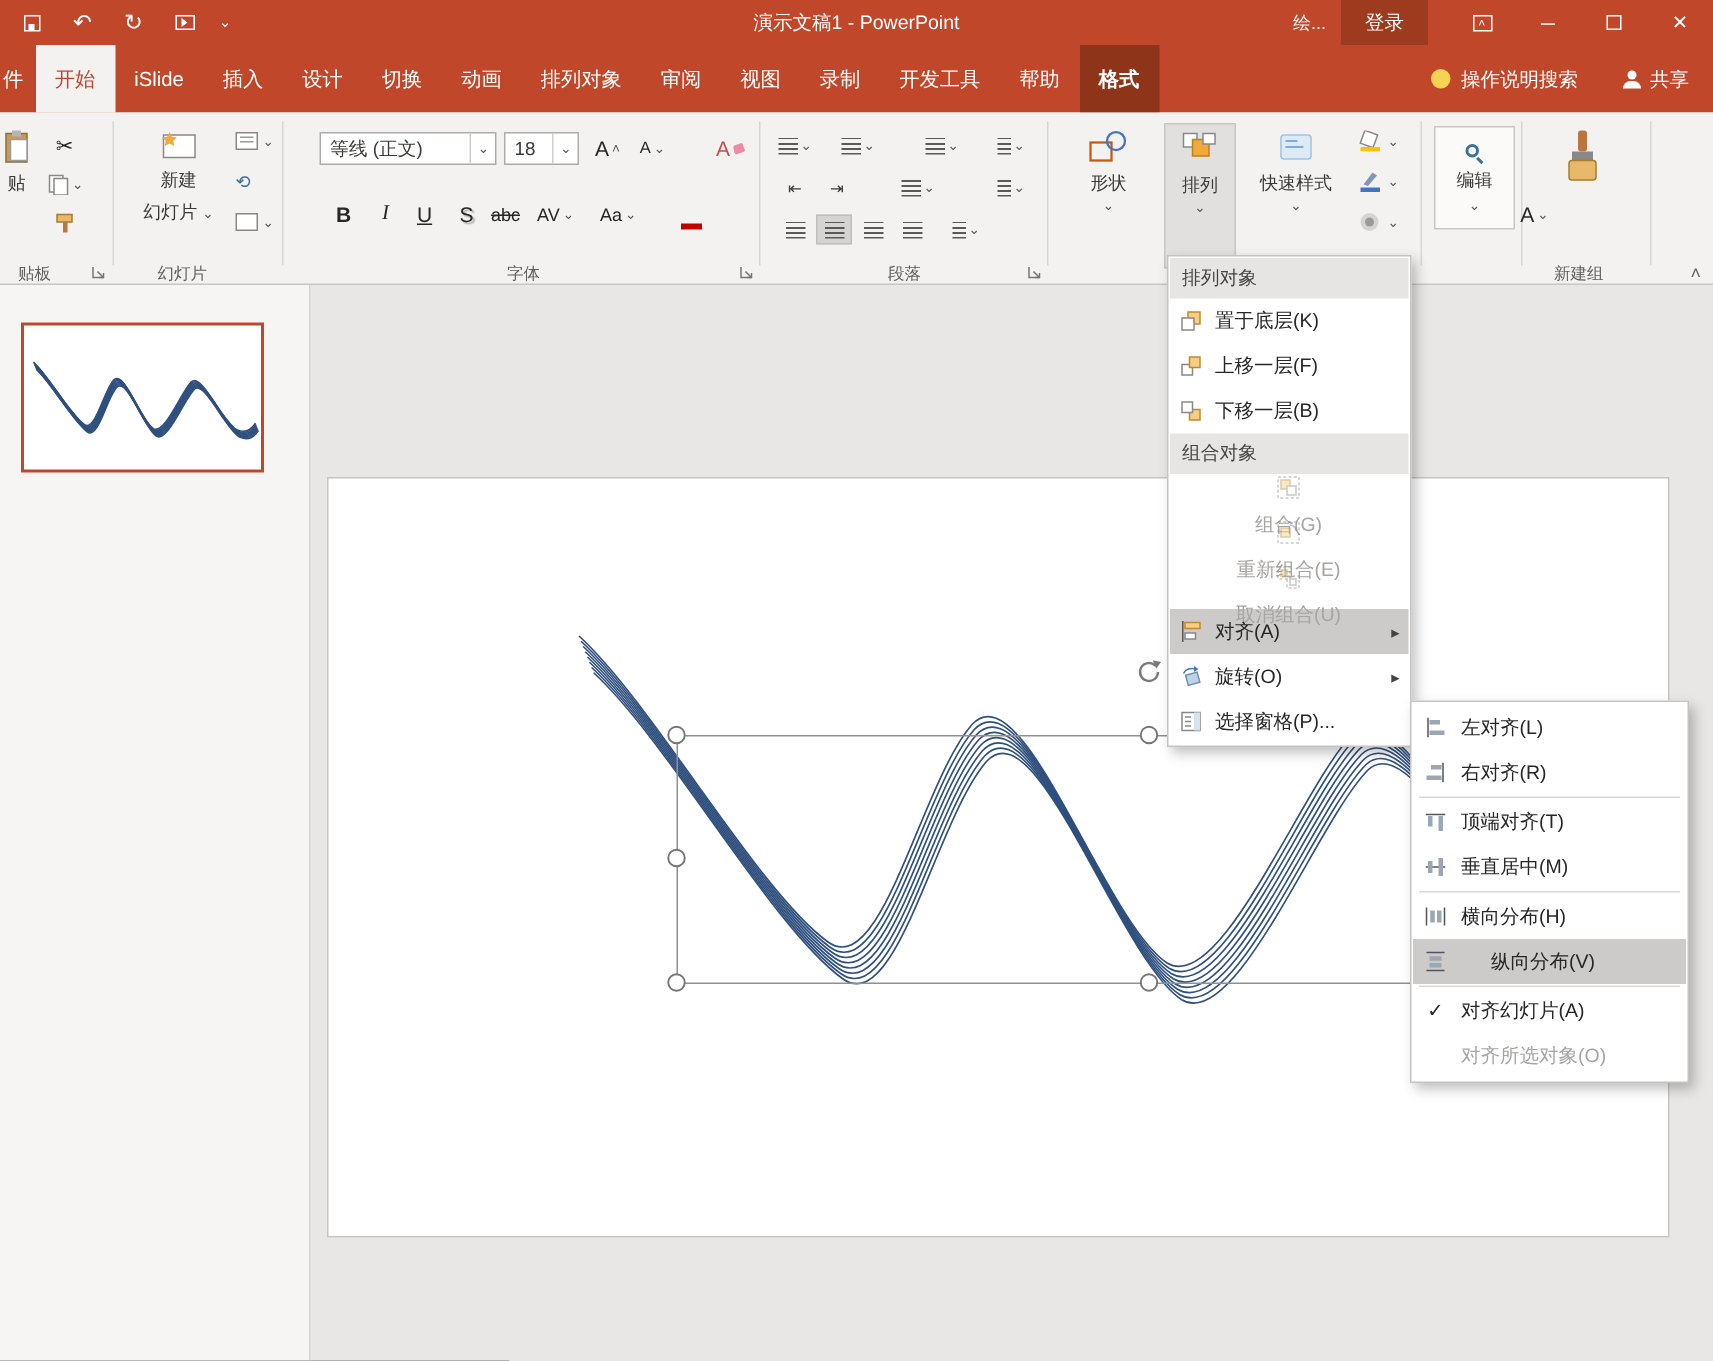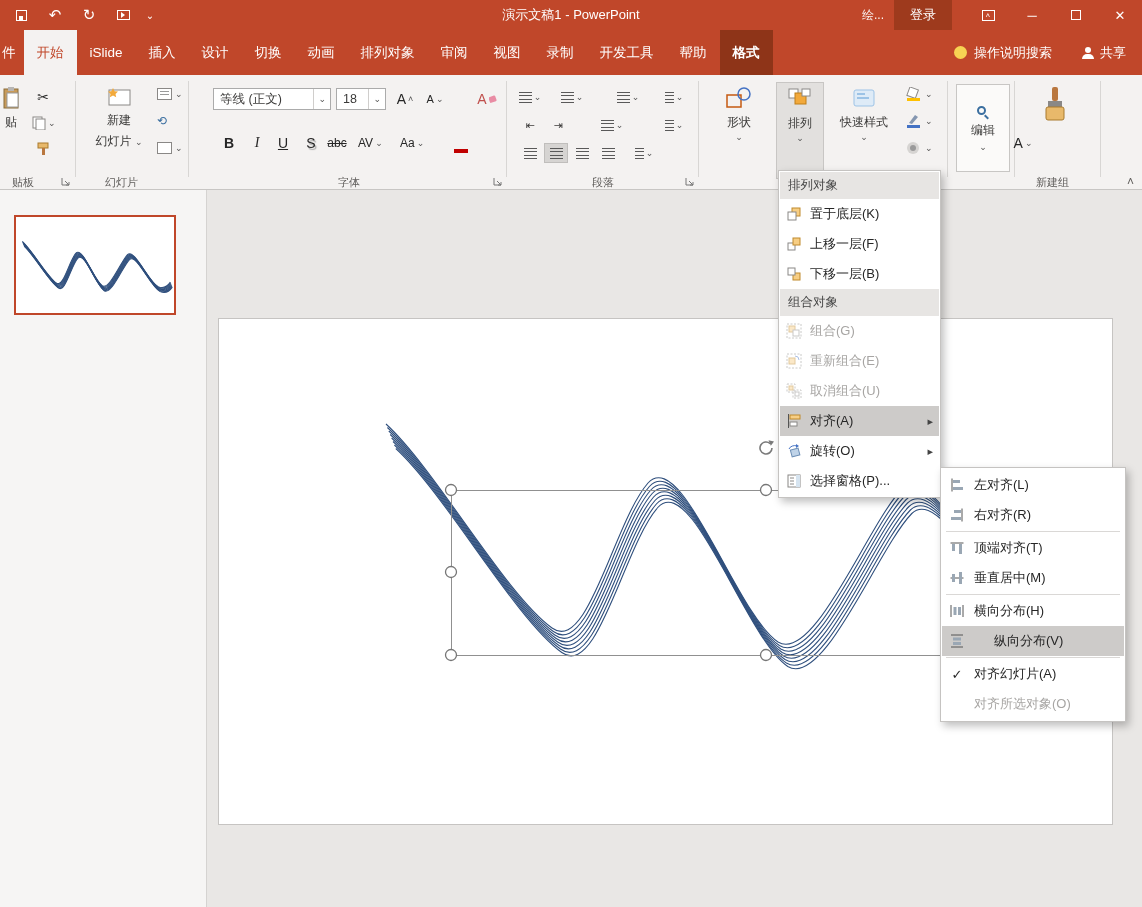--- a/index.html
+++ b/index.html
@@ -63,21 +63,21 @@
   .fbtn.i{font-style:italic;font-family:"Liberation Serif","DejaVu Serif",serif;}
   .fbtn.u{text-decoration:underline;}
   .fbtn.s{text-shadow:1.5px 1.5px 1px #aaa;}
   .fbtn.strike{text-decoration:line-through;font-size:12px;}
   .redbar{position:relative;}
   .redbar em{position:absolute;left:2px;bottom:1px;width:14px;height:4px;background:#C00000;}
   .pbtn{position:absolute;width:24px;height:20px;display:flex;align-items:center;justify-content:center;gap:2px;}
   .pbtn.sel{background:#D6D4D2;border:1px solid #C0BEBC;}
   .ic-lines{width:13px;height:11px;background:repeating-linear-gradient(to bottom,#595959 0 1px,transparent 1px 3.4px);}
   .ic-lines.w9{width:9px;}
-  .ed-btn{position:absolute;left:956px;top:9px;width:54px;height:88px;border:1px solid #C8C6C4;background:#FBFAF9;display:flex;flex-direction:column;align-items:center;justify-content:center;gap:4px;font-size:12px;}
+  .ed-btn{position:absolute;left:956px;top:9px;width:54px;height:69px;border:1px solid #C8C6C4;background:#FBFAF9;display:flex;flex-direction:column;align-items:center;justify-content:center;gap:4px;font-size:12px;}
   .ic-mag{width:12px;height:12px;position:relative;}
   .ic-mag i{position:absolute;left:0;top:0;width:9px;height:9px;border:2px solid #3B6FA0;border-radius:50%;}
   .ic-mag b{position:absolute;right:0;bottom:0;width:5px;height:2px;background:#3B6FA0;transform:rotate(45deg);}
   .collapse{position:absolute;right:8px;top:100px;font-size:12px;color:#605E5C;}
 
   
   .thumbs{position:absolute;left:0;top:190px;width:207px;height:717px;background:#F6F5F4;border-right:1px solid #D5D3D1;}
   .thumb{position:absolute;left:14px;top:25px;width:162px;height:100px;background:#fff;border:2px solid var(--red);}
   .thumb svg{display:block;width:158px;height:96px;}
 
@@ -85,21 +85,21 @@
   .slide{position:absolute;left:218px;top:318px;width:895px;height:507px;background:#fff;border:1px solid #C6C4C2;}
   #overlay{position:absolute;left:0;top:0;width:1142px;height:907px;pointer-events:none;}
 
   
   .menu{position:absolute;left:778px;top:170px;width:163px;background:#fff;border:1px solid var(--border);box-shadow:3px 4px 8px rgba(0,0,0,.25);padding:1px;z-index:20;font-size:13px;color:#262626;}
   .m-hdr{height:27px;background:var(--hdr);display:flex;align-items:center;padding-left:8px;font-size:12.5px;color:#444;}
   .m-it{height:30px;display:flex;align-items:center;padding:0 6px 0 5px;gap:7px;}
   .m-it .mi{width:18px;height:16px;flex:0 0 18px;display:flex;align-items:center;justify-content:center;}
   .m-it .arr{margin-left:auto;font-size:11px;color:#444;}
   .m-it.hl{background:var(--hl);}
-  .m-it.dis{color:var(--dis);}
+  .m-it.dis{color:var(--dis);flex-direction:column;}
   .m-it.dis svg{opacity:.45;}
   .submenu{position:absolute;left:940px;top:467px;width:186px;background:#fff;border:1px solid var(--border);box-shadow:3px 4px 8px rgba(0,0,0,.25);padding:2px 1px;z-index:21;font-size:13px;color:#262626;}
   .s-it{height:30px;display:flex;align-items:center;padding:0 6px 0 6px;gap:8px;}
   .s-it .mi{width:18px;height:16px;flex:0 0 18px;display:flex;align-items:center;justify-content:center;font-size:13px;color:#262626;}
   .s-it.hl{background:var(--hl);gap:28px;}
   .s-it.dis{color:var(--dis);}
   .s-sep{height:1px;background:#DAD8D6;margin:1px 4px;}
 
   .wavecolor{stroke:#2F4F7D;fill:none;}
 </style>

